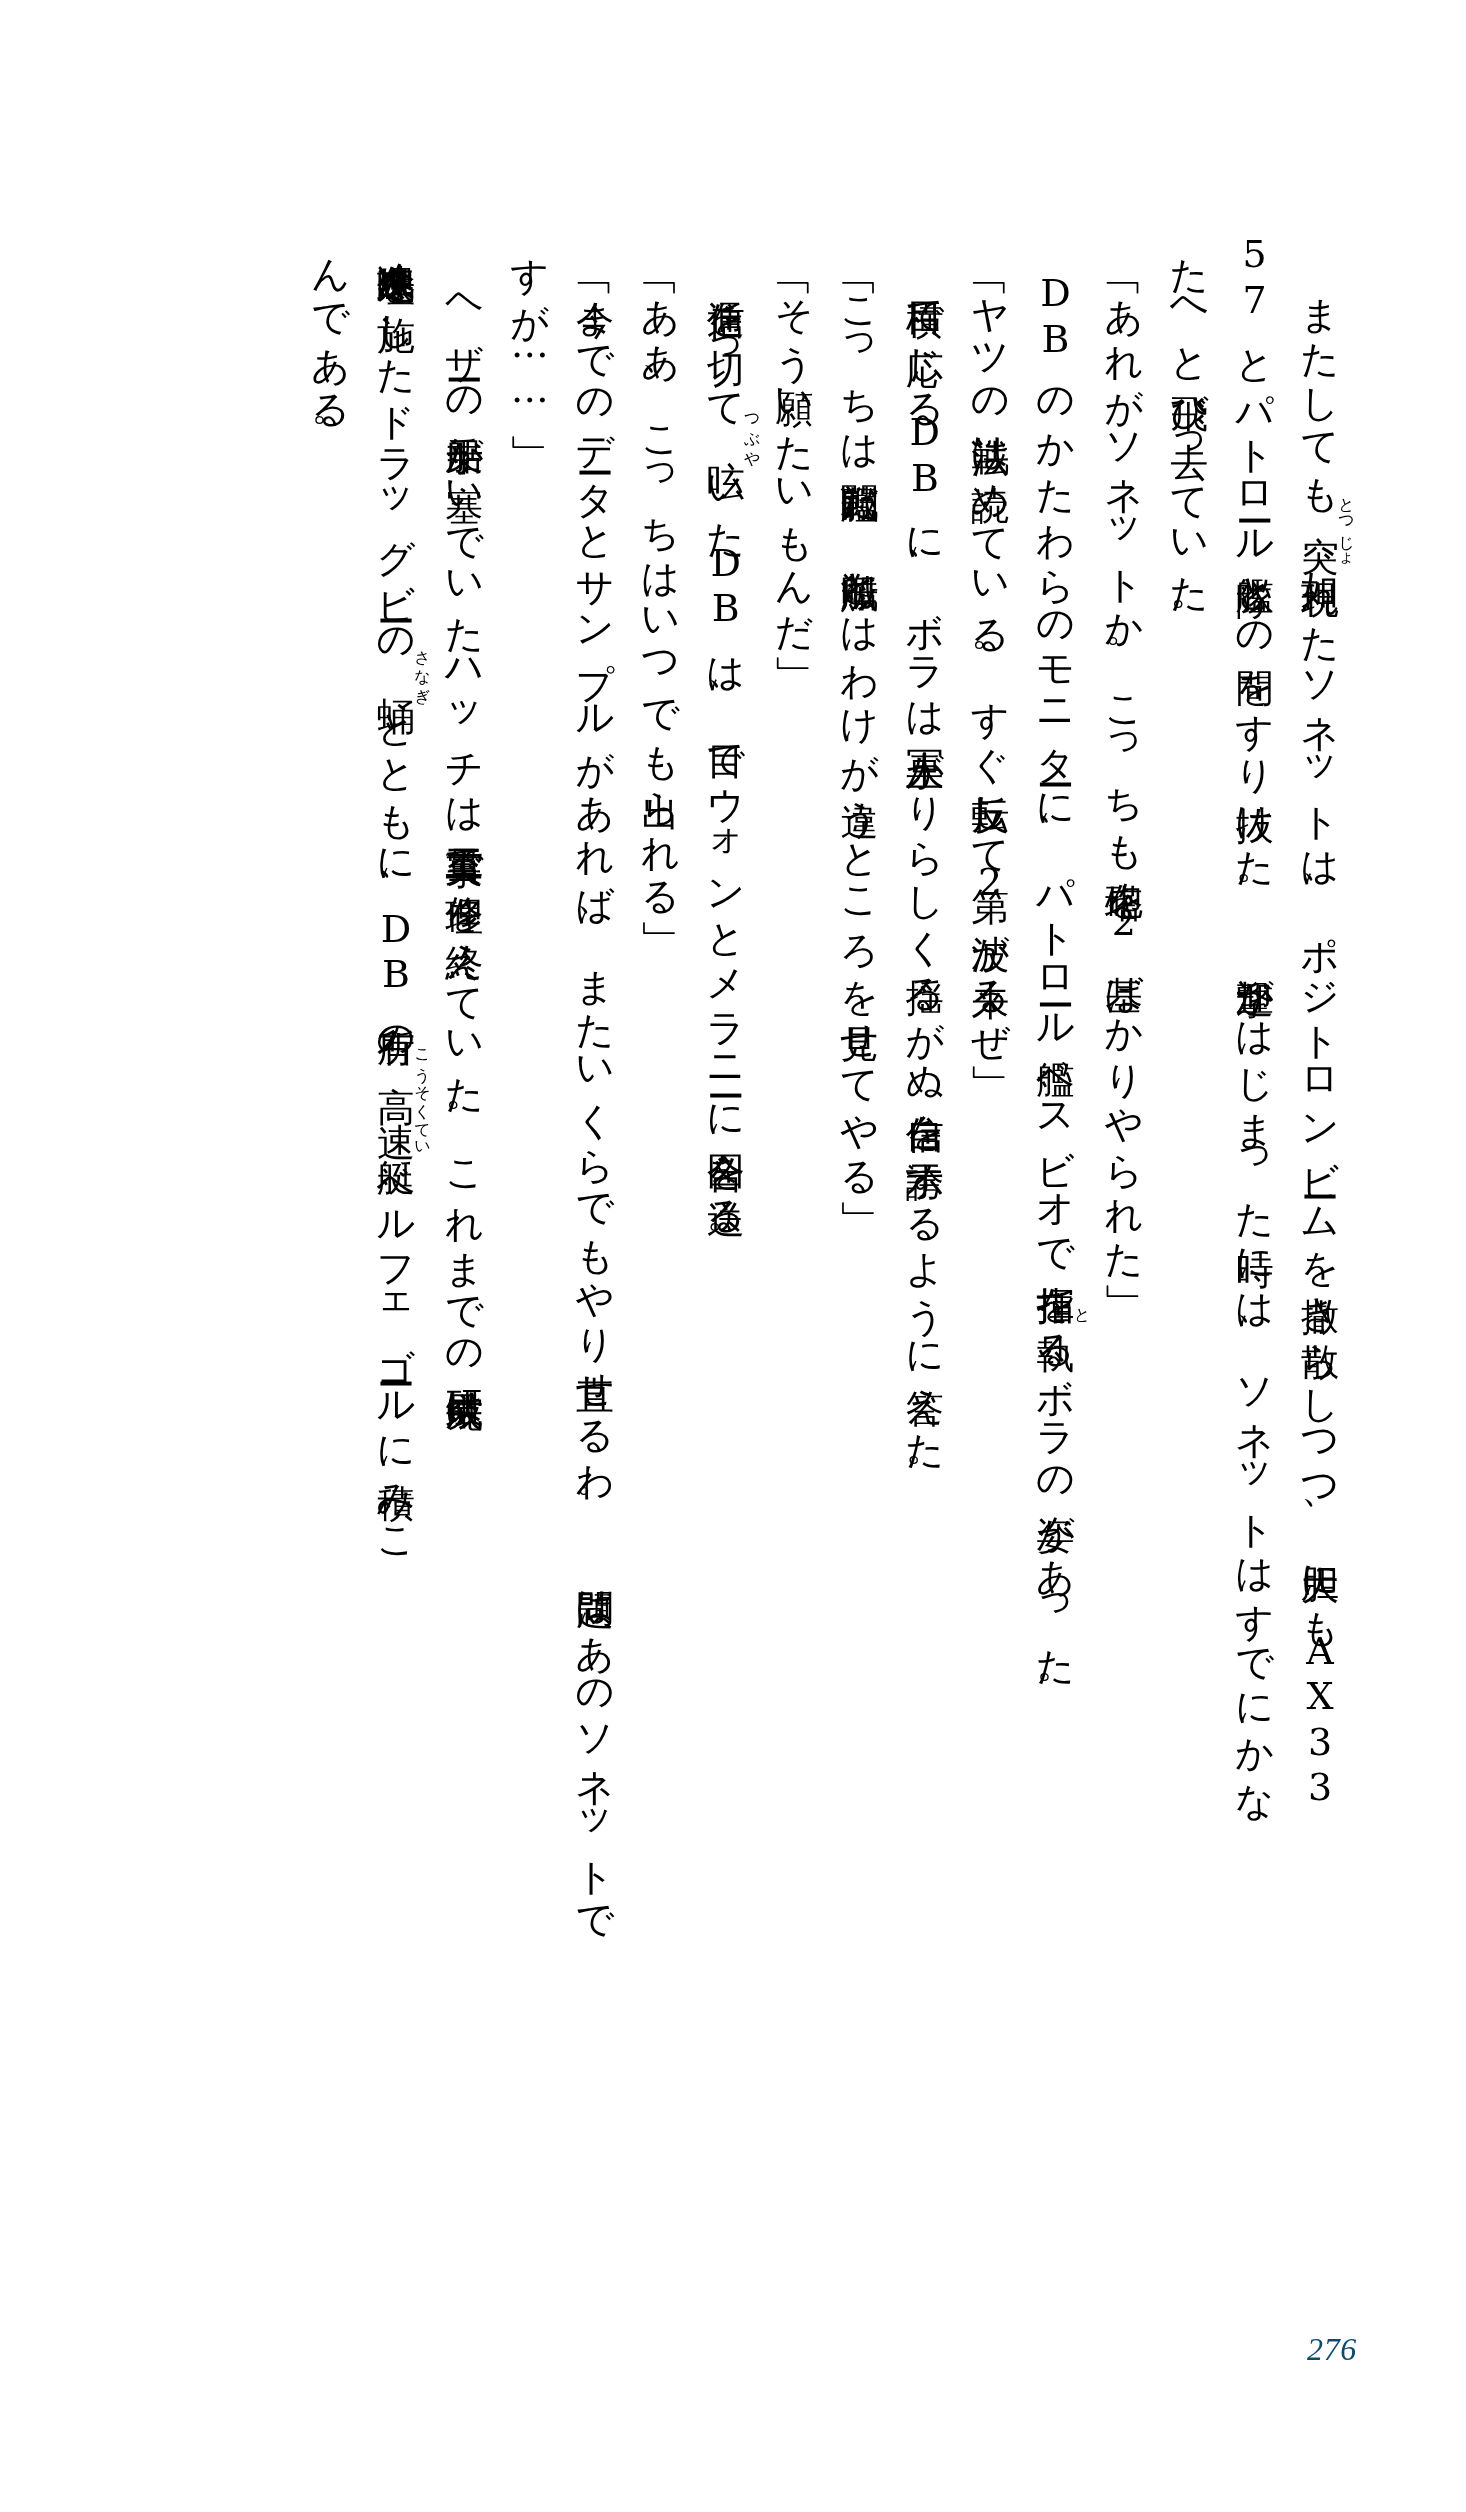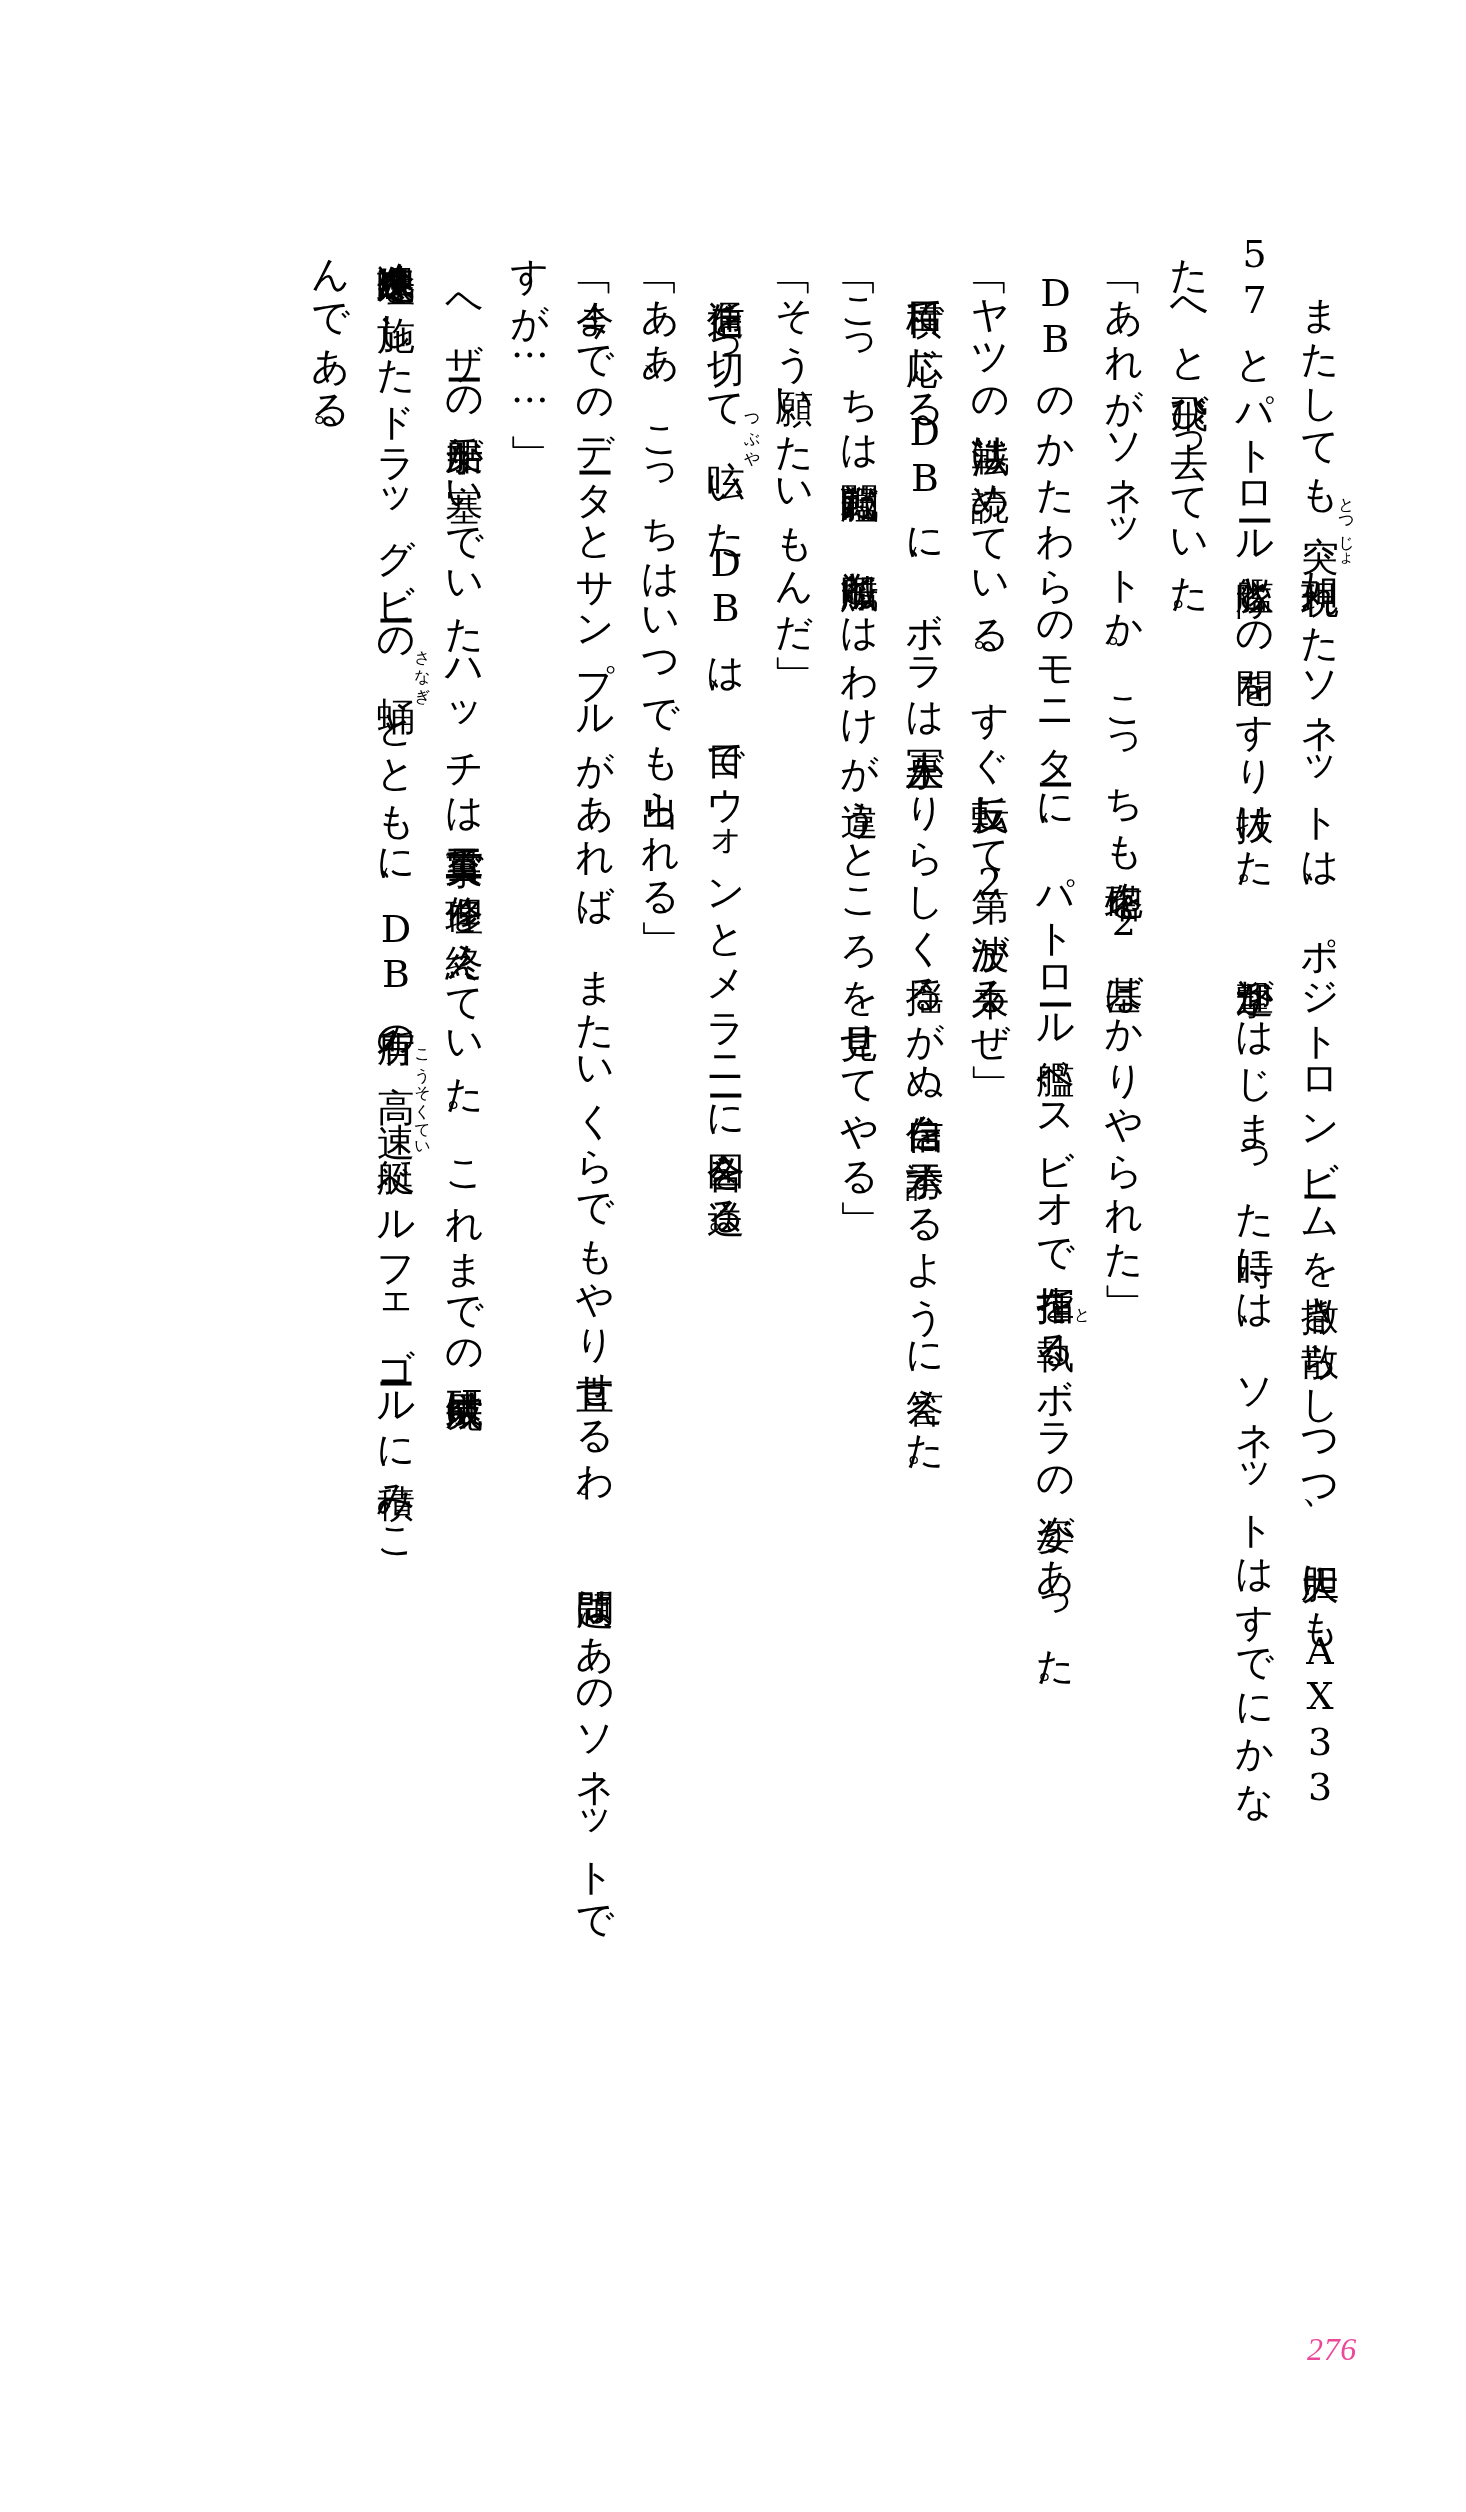--- a/index.html
+++ b/index.html
@@ -58,21 +58,21 @@
     font-weight: normal;
   }
 
   .page-number {
     position: absolute;
     bottom: 144px;
     right: 110px;
     font-family: "Liberation Serif", "DejaVu Serif", serif;
     font-size: 32px;
     font-style: italic;
-    color: #ec4899;
+    color: #0c4a6e;
     letter-spacing: 0.02em;
   }
 </style>
 </head>
 <body>
 
 <div class="page">
 
   <div class="text-block">
 

